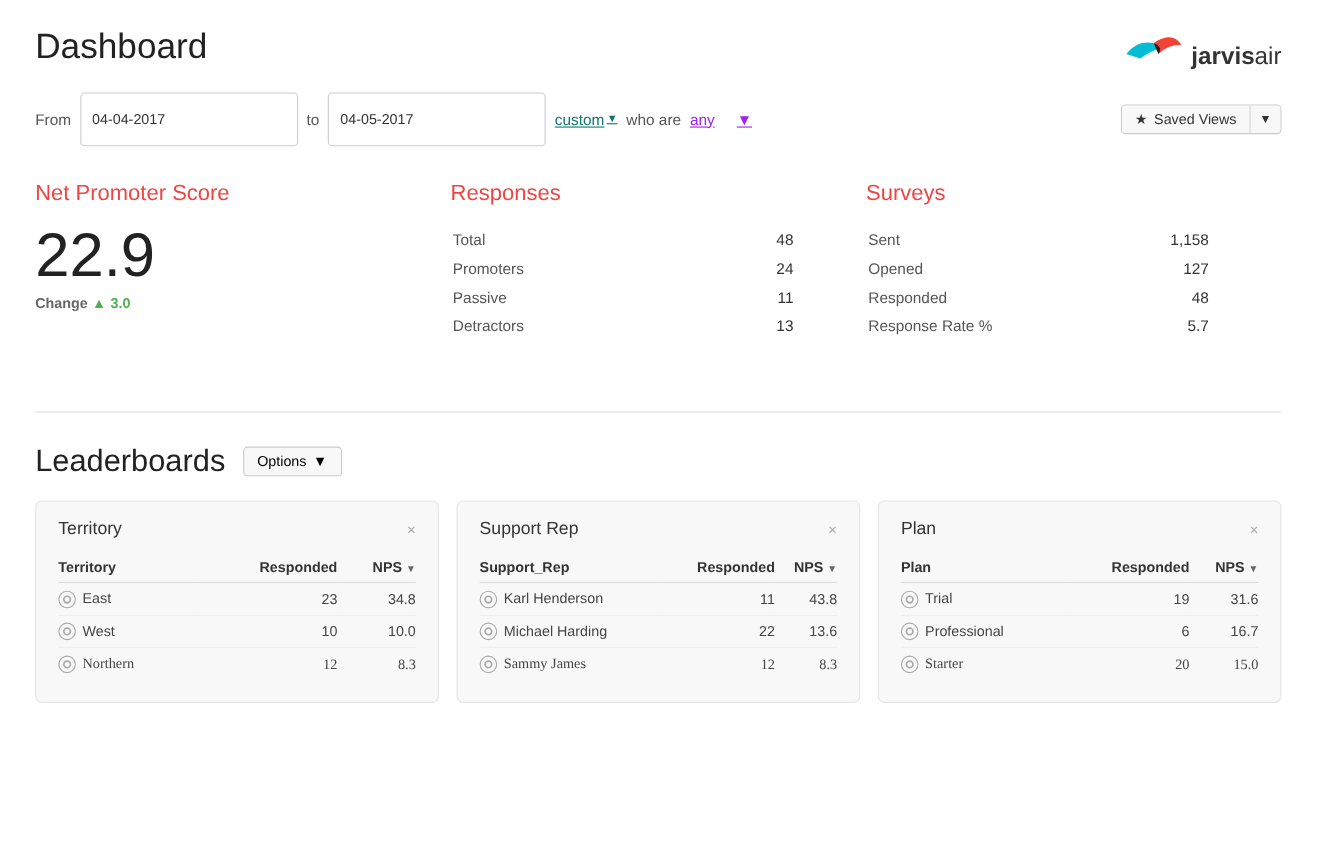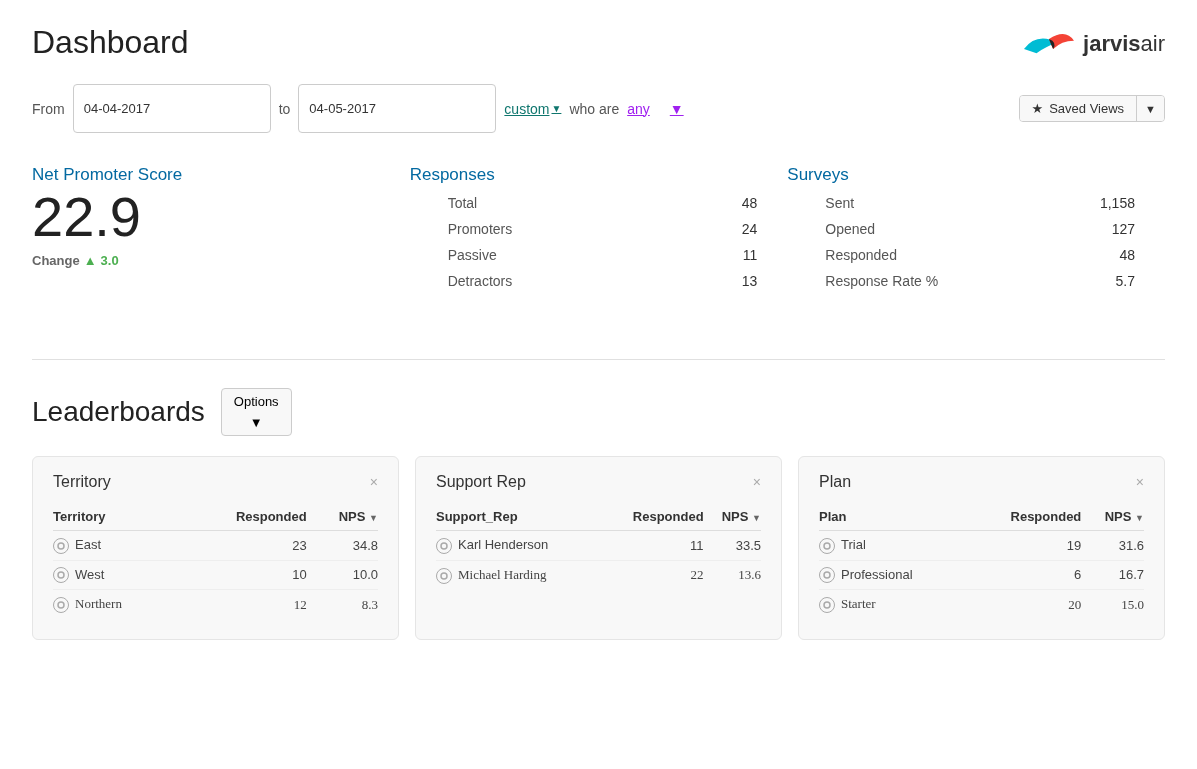--- a/index.html
+++ b/index.html
@@ -3,57 +3,57 @@
   <meta charset="utf-8">
   <style>
     * { box-sizing: border-box; margin: 0; padding: 0; }
     body { font-family: -apple-system, BlinkMacSystemFont, 'Segoe UI', Helvetica, Arial, sans-serif; background: #fff; color: #333; font-size: 14px; }
     
     .page { padding: 24px 32px; max-width: 1197px; margin: 0 auto; }
     
     
     .header { display: flex; justify-content: space-between; align-items: flex-start; margin-bottom: 20px; }
     .page-title { font-size: 32px; font-weight: 400; color: #222; }
-    .logo { display: flex; align-items: center; gap: 4px; }
+    .logo { display: flex; align-items: flex-end; gap: 4px; }
     .logo-icon { width: 60px; height: 40px; }
     .logo-text { font-size: 22px; color: #333; }
     .logo-text span { font-weight: 700; }
     
     
     .filter-bar { display: flex; align-items: center; gap: 8px; margin-bottom: 32px; flex-wrap: wrap; }
     .filter-label { color: #555; font-size: 14px; }
     .date-input { border: 1px solid #ccc; border-radius: 4px; padding: 16px 10px; font-size: 13px; color: #333; background: #fff; }
     .filter-dropdown { color: #0f766e; font-size: 14px; cursor: pointer; display: flex; align-items: center; gap: 2px; text-decoration: underline; }
     .filter-dropdown .caret { font-size: 10px; }
     .filter-any { color: #a020f0; font-size: 14px; cursor: pointer; display: flex; align-items: center; gap: 20px; text-decoration: underline; }
     .saved-views-btn { margin-left: auto; display: flex; align-items: stretch; border: 1px solid #ccc; border-radius: 4px; overflow: hidden; }
     .saved-views-main { padding: 5px 12px; font-size: 13px; background: #f8f8f8; cursor: pointer; display: flex; align-items: center; gap: 6px; border-right: 1px solid #ccc; }
     .saved-views-caret { padding: 5px 8px; font-size: 11px; background: #f8f8f8; cursor: pointer; display: flex; align-items: center; }
     
     
     .stats-row { display: grid; grid-template-columns: 1fr 1fr 1fr; gap: 0; margin-bottom: 32px; }
     .stat-section { padding: 0 32px 32px 0; }
     .stat-section:not(:last-child) { border-right: none; }
-    .stat-section-title { font-size: 17px; font-weight: 400; color: #0369a1; margin-bottom: 4px; }
+    .stat-section-title { font-size: 20px; font-weight: 400; color: #ef4444; margin-bottom: 16px; }
     .nps-value { font-size: 56px; font-weight: 300; color: #222; line-height: 1; margin-bottom: 8px; }
     .nps-change { font-size: 13px; color: #666; display: flex; align-items: center; gap: 4px; font-weight: bold; }
     .nps-change .up { color: #4caf50; }
     
-    .stat-table { width: 100%; margin-left: 36px; }
+    .stat-table { width: 100%; }
     .stat-table tr td { padding: 4px 0; font-size: 14px; }
     .stat-table tr td:first-child { color: #555; }
     .stat-table tr td:last-child { text-align: right; color: #333; font-weight: 500; padding-right: 32px; }
     
     
     .divider { border: none; border-top: 1px solid #e0e0e0; margin-bottom: 28px; }
     
     
     .leaderboards-header { display: flex; align-items: center; gap: 16px; margin-bottom: 20px; }
     .leaderboards-title { font-size: 28px; font-weight: 400; color: #222; }
-    .options-btn { border: 1px solid #ccc; border-radius: 4px; padding: 5px 12px; font-size: 13px; background: #f8f8f8; cursor: pointer; display: flex; align-items: center; gap: 6px; flex-direction: column; }
+    .options-btn { border: 1px solid #ccc; border-radius: 4px; padding: 5px 12px; font-size: 13px; background: #f8f8f8; cursor: pointer; display: flex; align-items: center; gap: 6px; }
     
     .boards-row { display: grid; grid-template-columns: 1fr 1fr 1fr; gap: 16px; }
     .board-card { background: #f8f8f8; border: 1px solid #e5e5e5; border-radius: 6px; padding: 16px 20px 20px; }
     .board-card-header { display: flex; justify-content: space-between; align-items: center; margin-bottom: 12px; }
     .board-card-title { font-size: 16px; font-weight: 500; color: #333; }
     .board-close { color: #aaa; cursor: pointer; font-size: 14px; }
     
     .board-table { width: 100%; border-collapse: collapse; }
     .board-table thead tr th { font-size: 13px; font-weight: 600; color: #333; padding: 6px 0; border-bottom: 1px solid #ddd; text-align: left; }
     .board-table thead tr th:not(:first-child) { text-align: right; }
@@ -250,35 +250,46 @@
       <tbody>
     <tr>
       <td>
         <span class="row-icon">
           <svg viewBox="0 0 10 10">
                     <circle cx="5" cy="5" r="3" fill="none" stroke="#aaa" stroke-width="1.5"></circle>
                   </svg>
         </span>Karl Henderson
       </td>
       <td>11</td>
-      <td>33.5</td>
+      <td>43.8</td>
     </tr>
 
     <tr>
       <td>
         <span class="row-icon">
           <svg viewBox="0 0 10 10">
                     <circle cx="5" cy="5" r="3" fill="none" stroke="#aaa" stroke-width="1.5"></circle>
                   </svg>
         </span>Michael Harding
       </td>
       <td>22</td>
       <td>13.6</td>
     </tr>
 
+    <tr>
+      <td>
+        <span class="row-icon">
+          <svg viewBox="0 0 10 10">
+                    <circle cx="5" cy="5" r="3" fill="none" stroke="#aaa" stroke-width="1.5"></circle>
+                  </svg>
+        </span>Sammy James
+      </td>
+      <td>12</td>
+      <td>8.3</td>
+    </tr>
   </tbody>
     </table>
   </div>
       <div class="board-card">
     <div class="board-card-header">
       <span class="board-card-title">Plan</span>
       <span class="board-close">×</span>
     </div>
     <table class="board-table">
       <thead>

